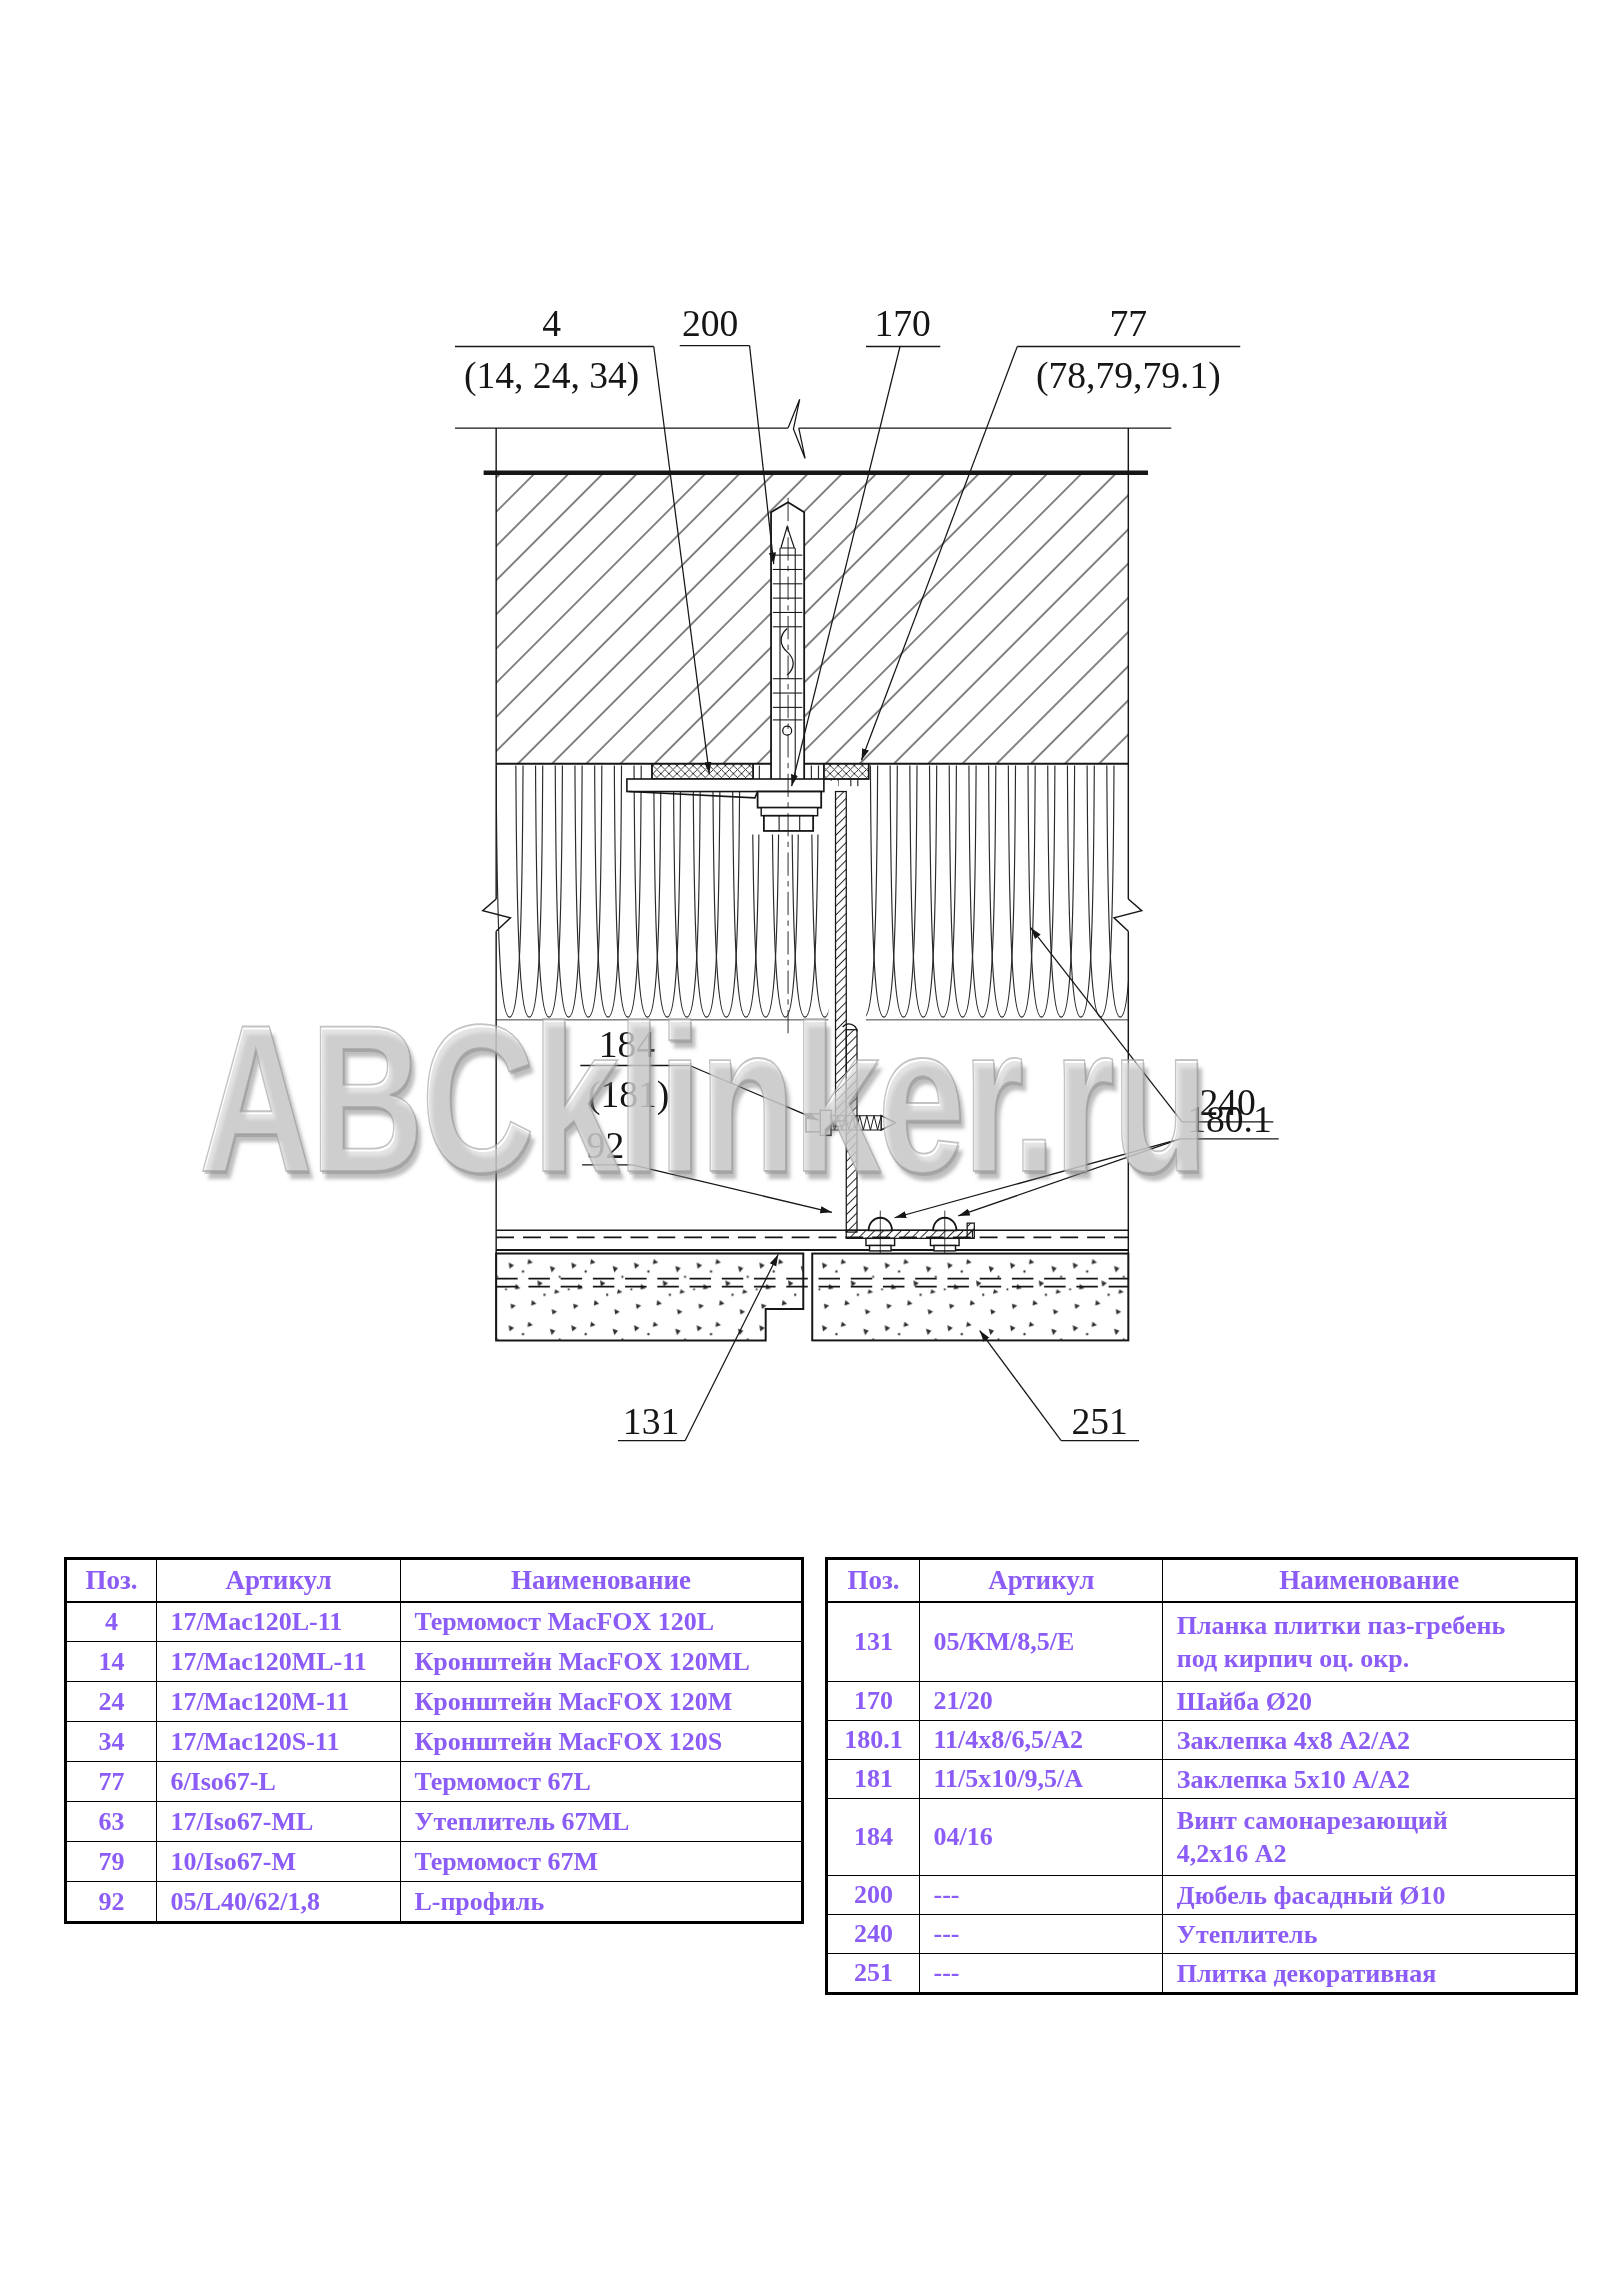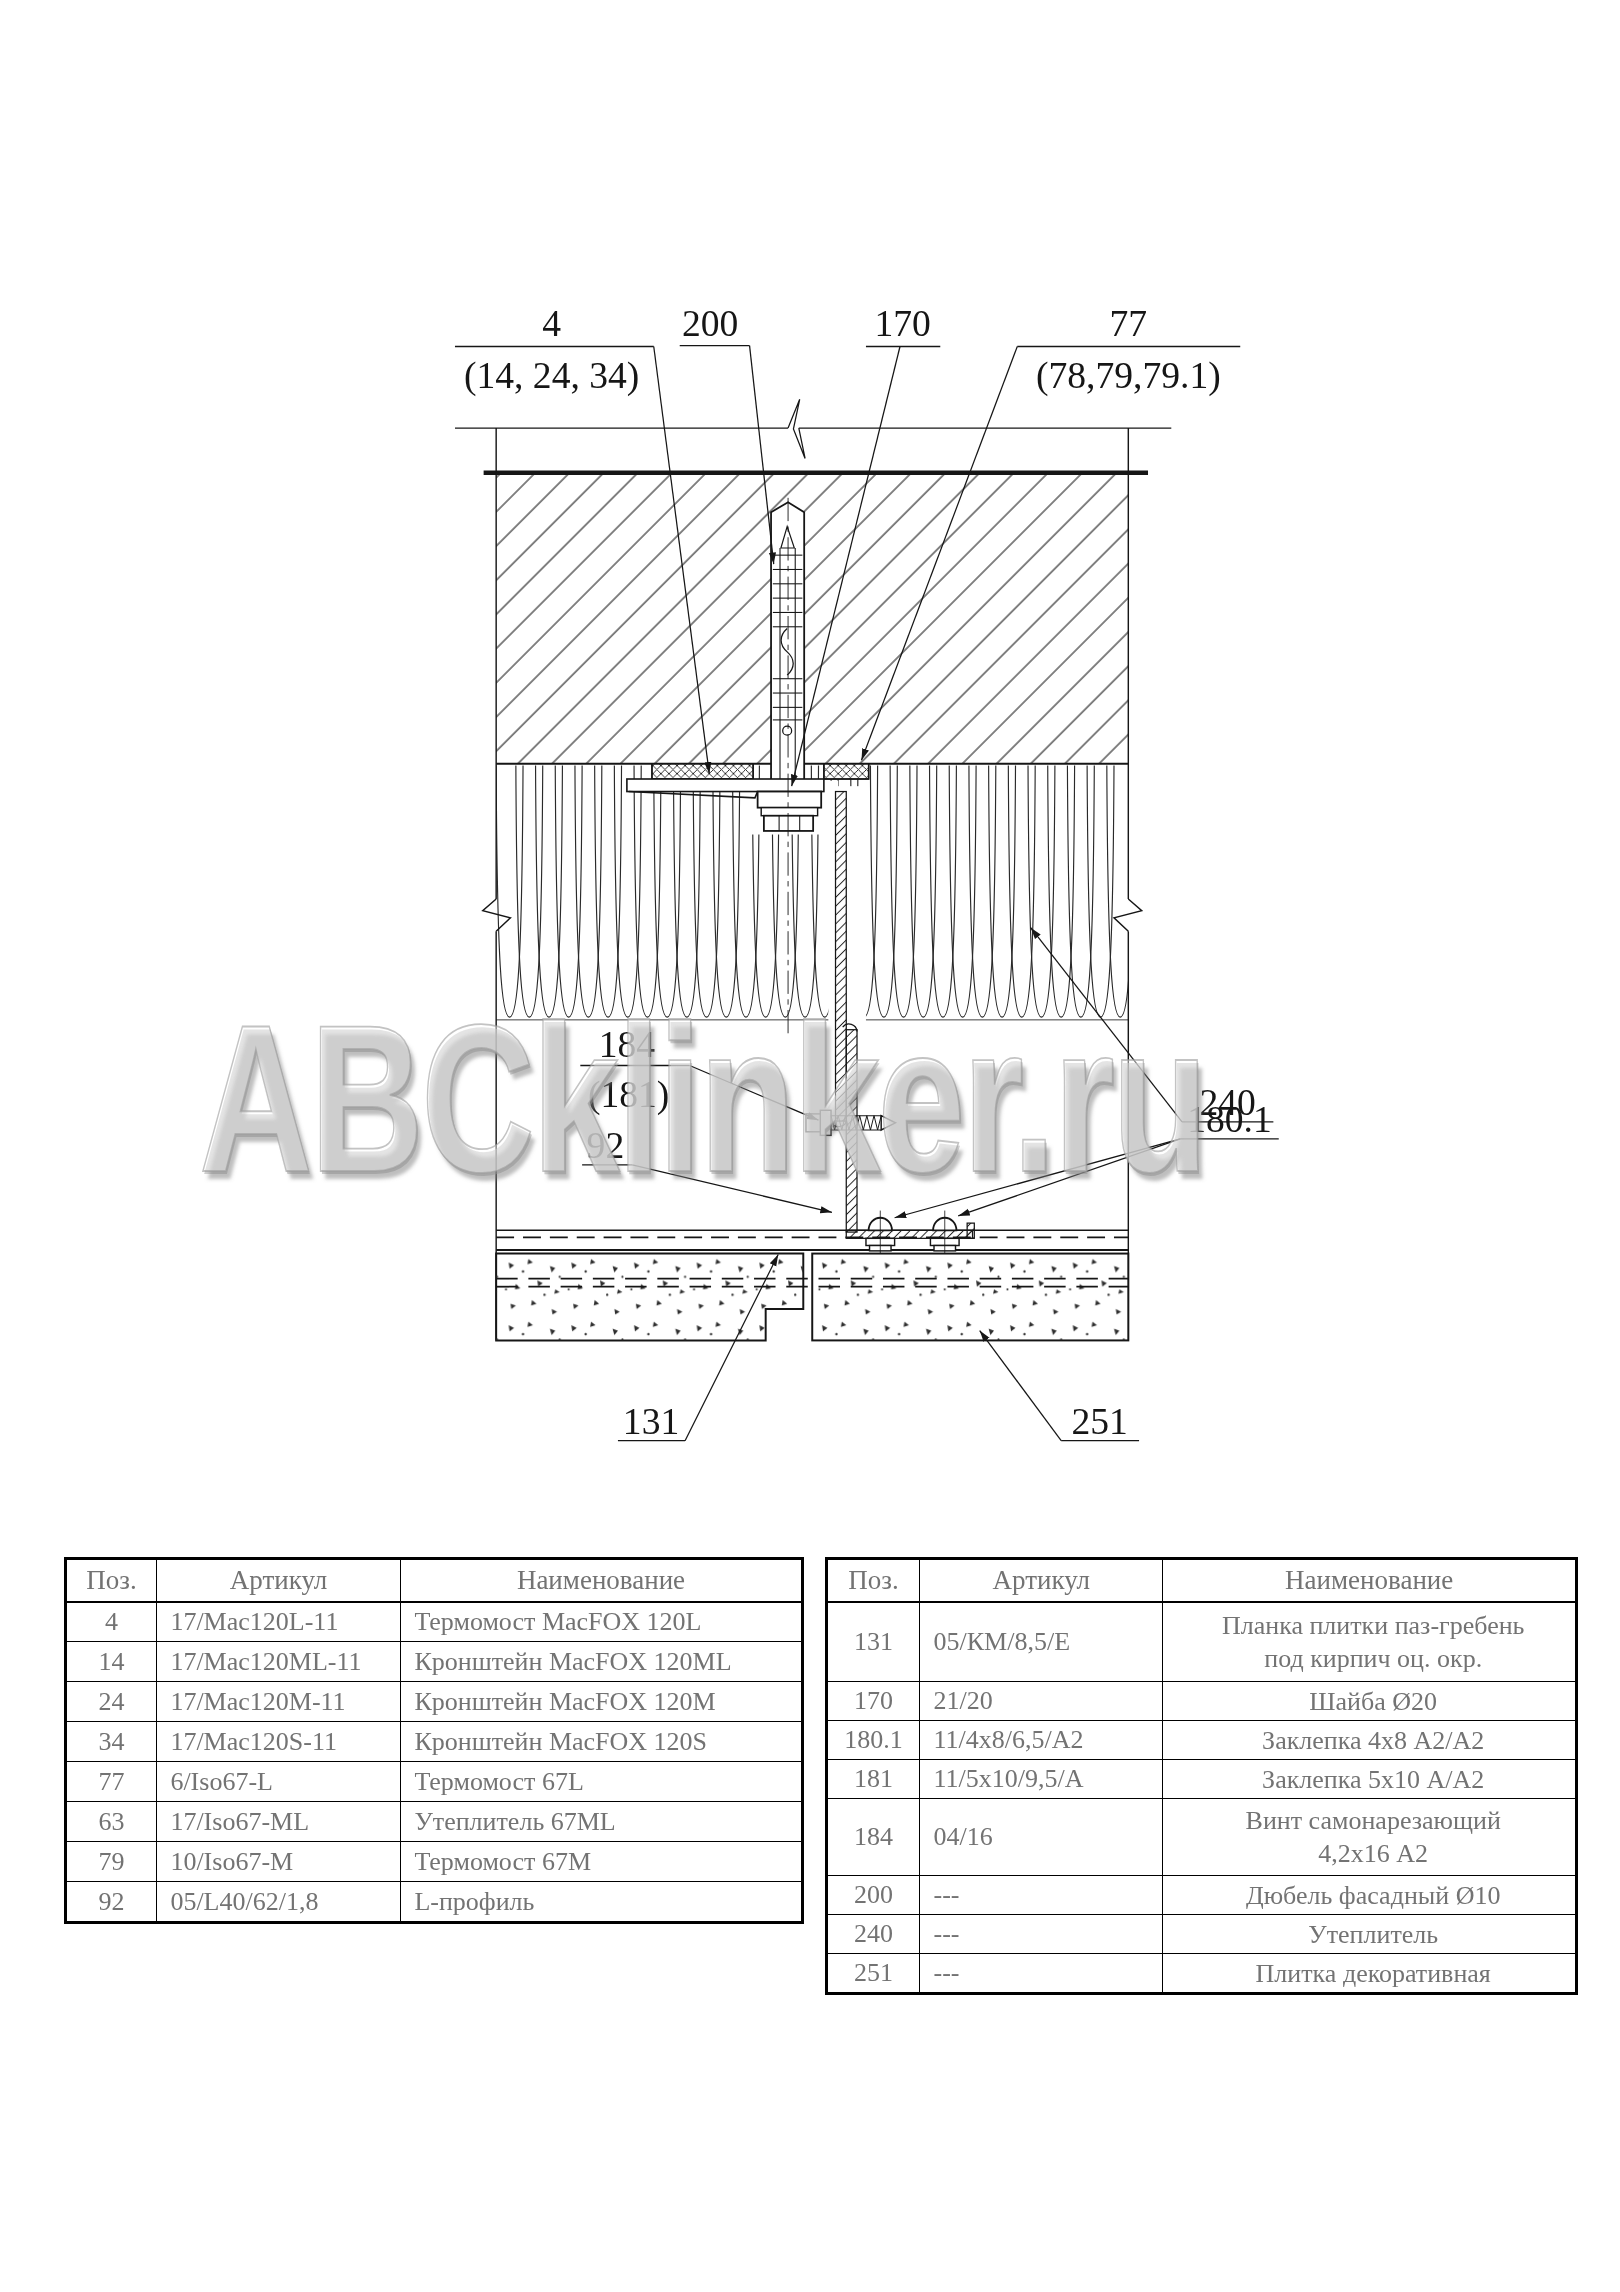--- a/index.html
+++ b/index.html
@@ -14,27 +14,27 @@
     white-space:nowrap;letter-spacing:-3.6px;
     transform:scale(0.75,1);transform-origin:left top;
     color:rgba(255,255,255,0.45);
     -webkit-text-stroke:1.8px rgba(158,158,158,0.62);
     text-shadow:6.3px 8px 4.5px rgba(125,125,125,0.50), 1.8px 2.7px 0 rgba(168,168,168,0.55);
     pointer-events:none;
   }
   
   .ptable{position:absolute;border:2.7px solid #000;background:#fff;}
   .ptable table{border-collapse:collapse;table-layout:fixed;width:100%;}
-  .ptable td,.ptable th{border:1.3px solid #000;font-weight:normal;
-        font-family:"Liberation Serif",serif;font-size:26px;color:#737373;
+  .ptable td,.ptable th{border:1.3px solid #000;font-weight:bold;
+        font-family:"Liberation Serif",serif;font-size:26px;color:#8b5cf6;
         overflow:hidden;padding:0;}
   .ptable th{font-size:27px;border-bottom:2.7px solid #000;text-align:center;}
   .ptable td.c-pos{text-align:center;}
   .ptable td.c-art,.ptable td.c-name{text-align:left;padding-left:13.4px;padding-right:5.4px;}
-  .ptable td.c-name div{line-height:33px;text-align:center;}
+  .ptable td.c-name div{line-height:33px;}
   #table-left{left:64px;top:1557px;width:736px;}
   #table-left tr{height:40px;}
   #table-left tr.hdr{height:42px;}
   #table-right{left:825px;top:1557px;width:749px;}
   #table-right tr{height:39px;}
   #table-right tr.hdr{height:42px;}
   #table-right tr.tall1{height:80px;}
   #table-right tr.tall2{height:77px;}
 </style>
 </head>

